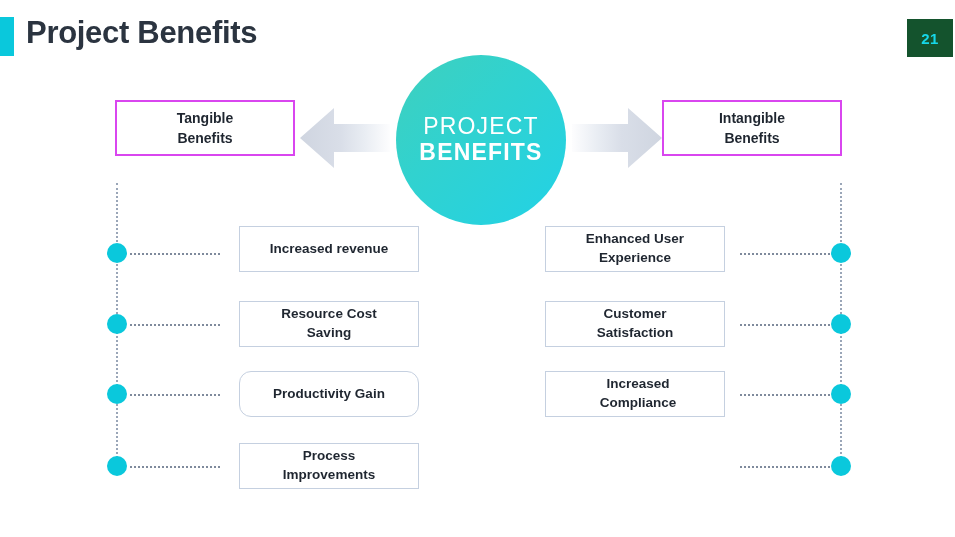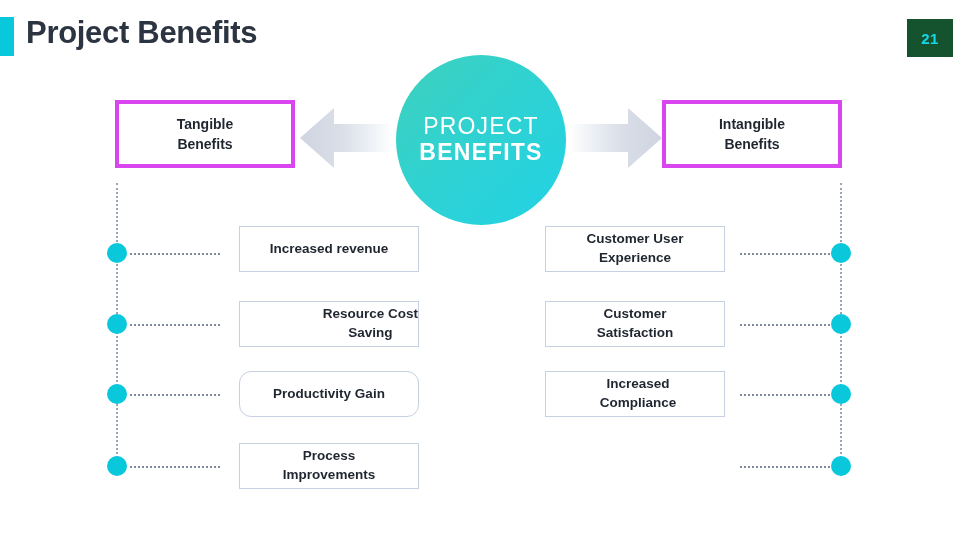--- a/index.html
+++ b/index.html
@@ -94,22 +94,22 @@
     height: 68px;
   }
   .arrow-left  { left: 300px; }
   .arrow-right { left: 572px; }
 
   
   .head-box {
     position: absolute;
     top: 100px;
     width: 180px;
-    height: 68px;
-    border: 4px solid #d946ef;
+    height: 56px;
+    border: 2px solid #d946ef;
     background: #ffffff;
     display: flex;
     align-items: center;
     justify-content: center;
     text-align: center;
     color: #1f2630;
     font-size: 14px;
     font-weight: bold;
     line-height: 1.45;
     box-sizing: border-box;
@@ -232,21 +232,21 @@
   <div class="node node-left" style="top:243px;"></div>
   <div class="item-box item-box-left" style="top:226px;">
     <div>
       <div>Increased revenue</div>
       <div></div>
     </div>
   </div>
 
   <div class="connector connector-left" style="top:324px;"></div>
   <div class="node node-left" style="top:314px;"></div>
-  <div class="item-box item-box-left" style="top:301px;justify-content:flex-end;">
+  <div class="item-box item-box-left" style="top:301px;">
     <div>
       <div>Resource Cost</div>
       <div>Saving</div>
     </div>
   </div>
 
   <div class="connector connector-left" style="top:394px;"></div>
   <div class="node node-left" style="top:384px;"></div>
   <div class="item-box item-box-left" style="top:371px;border-radius:12px;">
     <div>
@@ -261,21 +261,21 @@
     <div>
       <div>Process</div>
       <div>Improvements</div>
     </div>
   </div>
 
   <div class="connector connector-right" style="top:253px;"></div>
   <div class="node node-right" style="top:243px;"></div>
   <div class="item-box item-box-right" style="top:226px;">
     <div>
-      <div>Customer User</div>
+      <div>Enhanced User</div>
       <div>Experience</div>
     </div>
   </div>
 
   <div class="connector connector-right" style="top:324px;"></div>
   <div class="node node-right" style="top:314px;"></div>
   <div class="item-box item-box-right" style="top:301px;">
     <div>
       <div>Customer</div>
       <div>Satisfaction</div>

